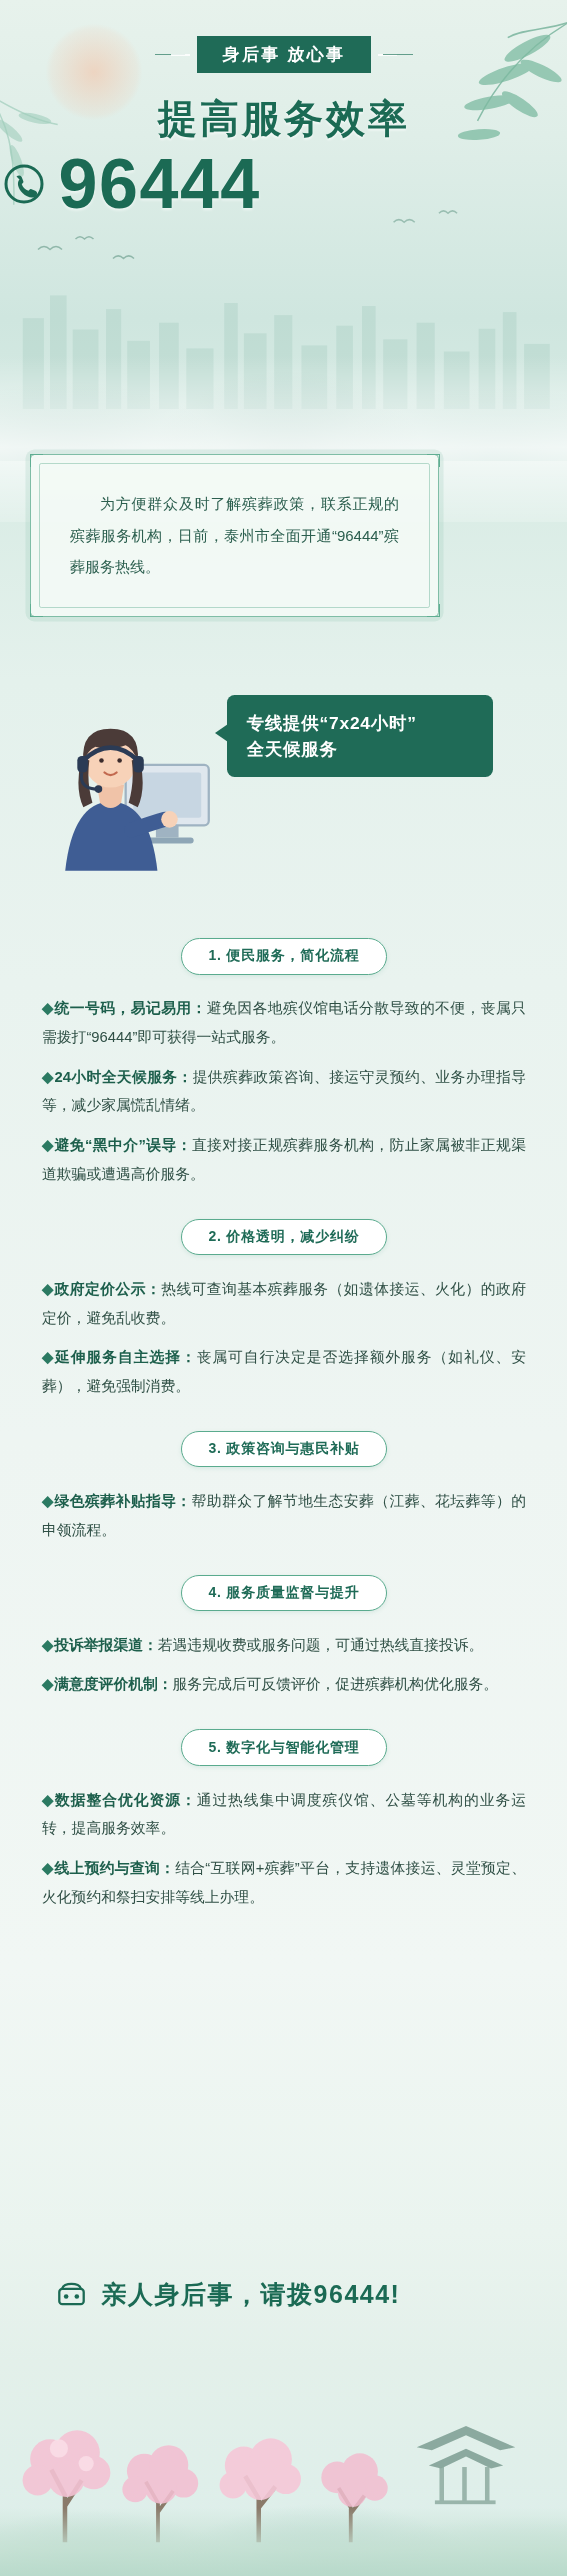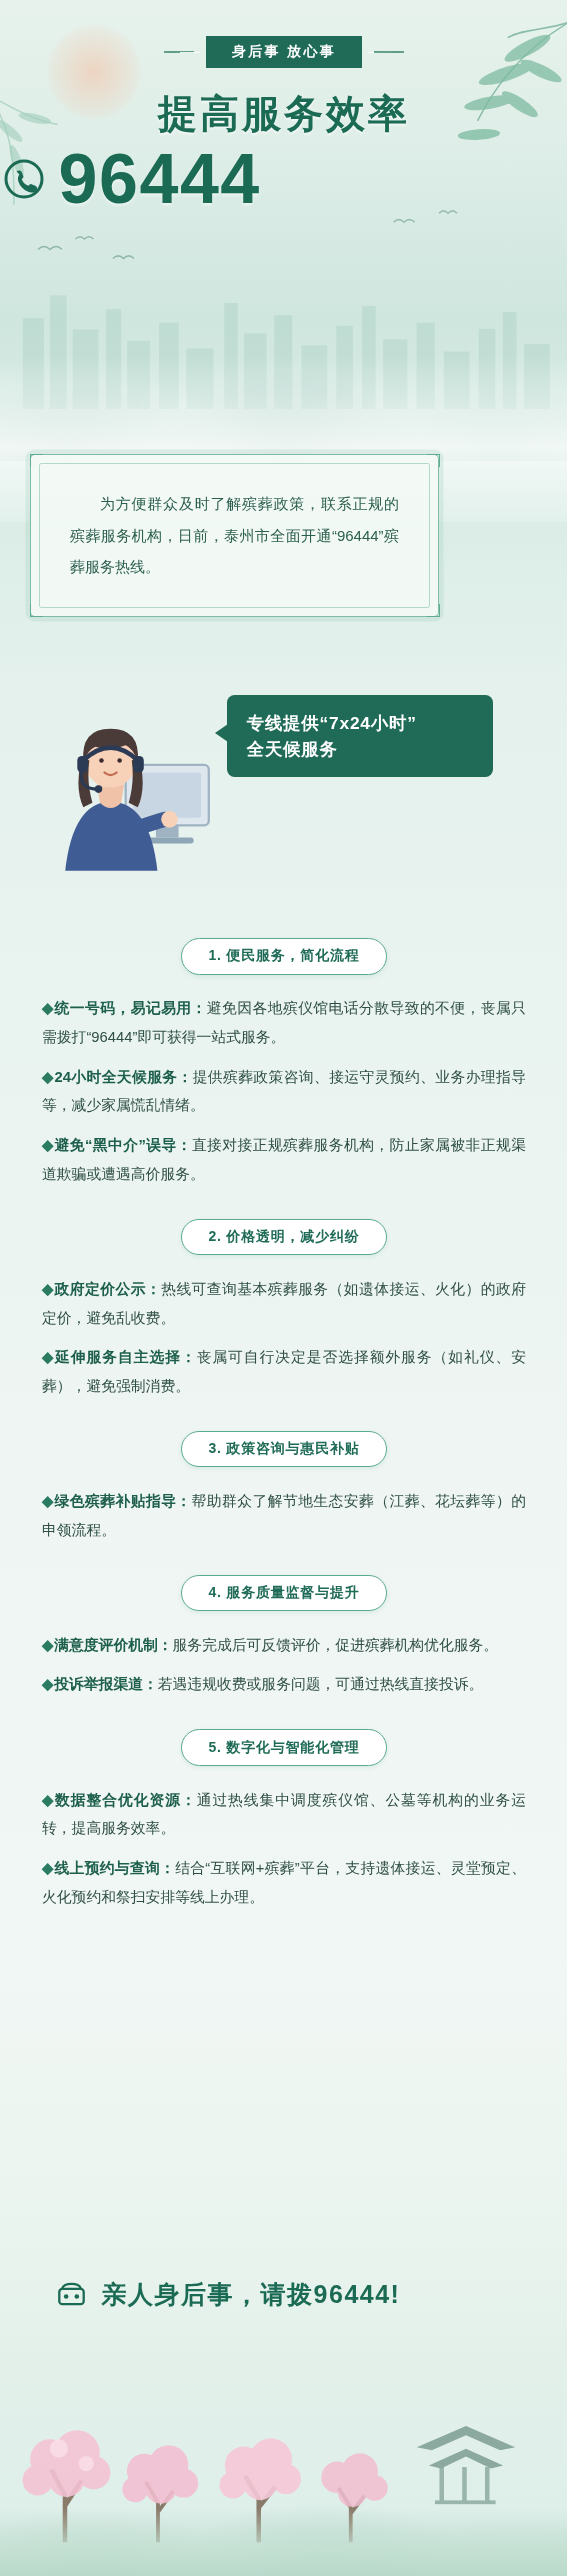--- a/index.html
+++ b/index.html
@@ -98,21 +98,21 @@
     position: relative;
     padding-top: 36px;
     text-align: center;
   }
   .ribbon {
     display: inline-block;
     position: relative;
     padding: 6.8px 26px;
     background: #1f6b57;
     color: #ffffff;
-    font-size: 14px;
+    font-size: 17px;
     letter-spacing: 2.3px;
     font-weight: 700;
   }
   .ribbon::before, .ribbon::after {
     content: "";
     position: absolute;
     top: 50%;
     width: 19.7px;
     height: 1.5px;
     background: #ffffff;
@@ -457,24 +457,24 @@
     <div class="sec-block">
       <div class="sec-head">3. 政策咨询与惠民补贴</div>
       <p class="para">
         <span class="dia">◆</span><span class="lead">绿色殡葬补贴指导：</span><span>帮助群众了解节地生态安葬（江葬、花坛葬等）的申领流程。</span>
       </p>
     </div>
 
     <div class="sec-block">
       <div class="sec-head">4. 服务质量监督与提升</div>
       <p class="para">
+        <span class="dia">◆</span><span class="lead">投诉举报渠道：</span><span>若遇违规收费或服务问题，可通过热线直接投诉。</span>
+      </p>
+      <p class="para">
         <span class="dia">◆</span><span class="lead">满意度评价机制：</span><span>服务完成后可反馈评价，促进殡葬机构优化服务。</span>
-      </p>
-      <p class="para">
-        <span class="dia">◆</span><span class="lead">投诉举报渠道：</span><span>若遇违规收费或服务问题，可通过热线直接投诉。</span>
       </p>
     </div>
 
     <div class="sec-block">
       <div class="sec-head">5. 数字化与智能化管理</div>
       <p class="para">
         <span class="dia">◆</span><span class="lead">数据整合优化资源：</span><span>通过热线集中调度殡仪馆、公墓等机构的业务运转，提高服务效率。</span>
       </p>
       <p class="para">
         <span class="dia">◆</span><span class="lead">线上预约与查询：</span><span>结合“互联网+殡葬”平台，支持遗体接运、灵堂预定、火化预约和祭扫安排等线上办理。</span>

